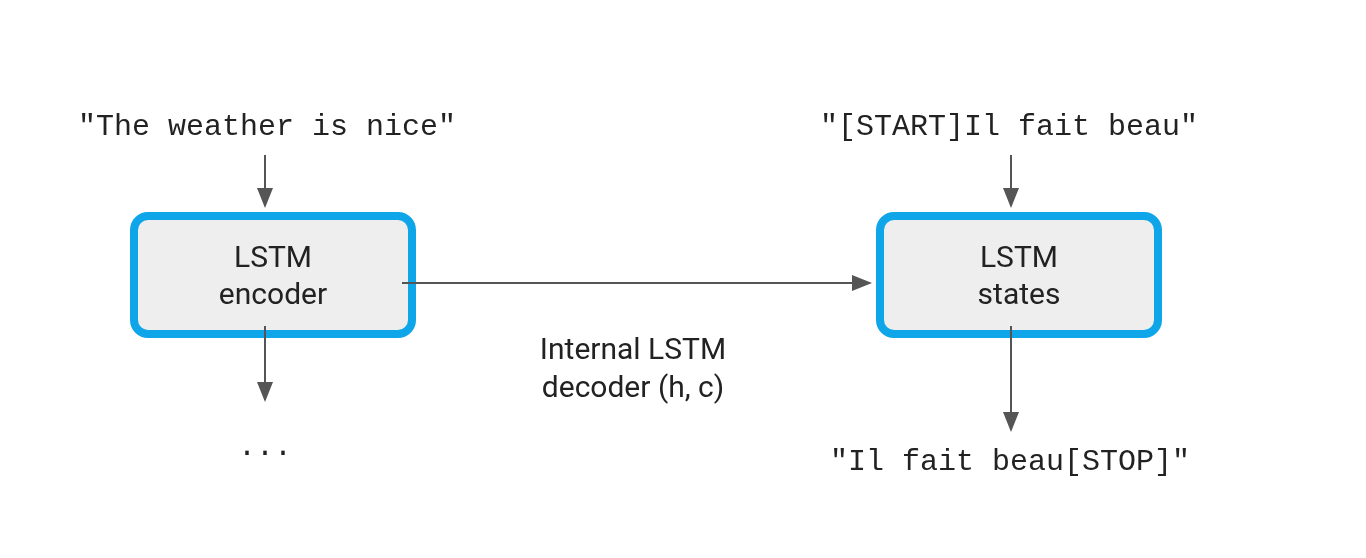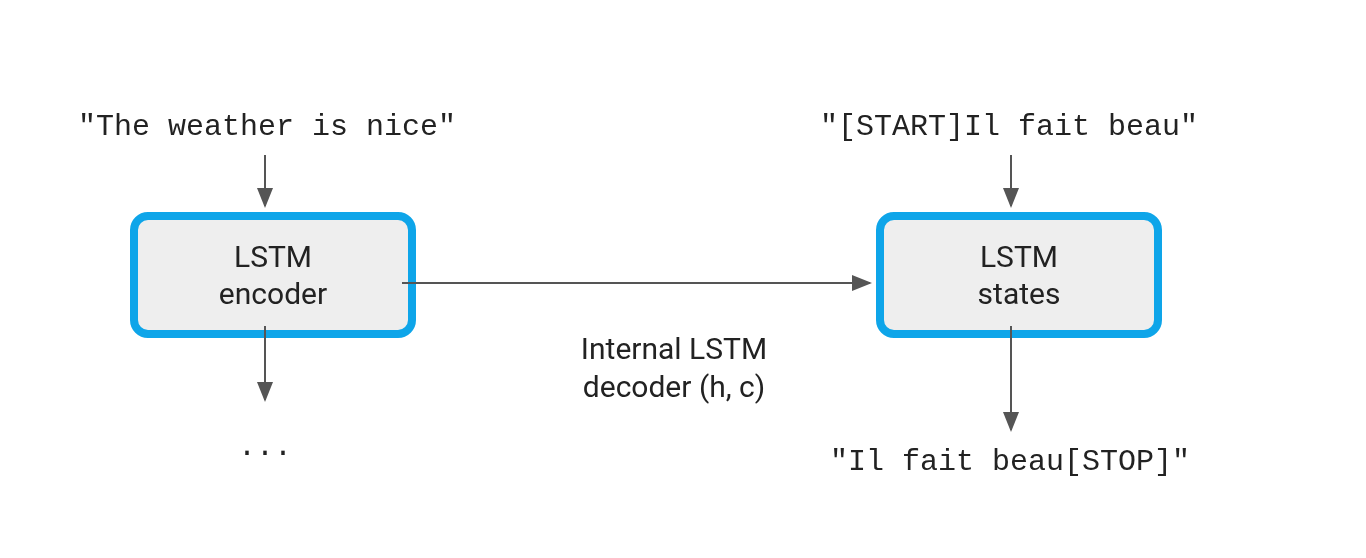--- a/index.html
+++ b/index.html
@@ -65,21 +65,21 @@
     </div>
   </div>
 
   <div class="node" style="left:876px; top:212px; width:270px; height:110px;">
     <div class="sans">
       <span>LSTM</span><br>
       <span>states</span>
     </div>
   </div>
 
-  <div class="label sans" style="left:559px; top:330px; width:230px;">
+  <div class="label sans" style="left:518px; top:330px; width:230px;">
     <span>Internal LSTM</span><br>
     <span>decoder (h, c)</span>
   </div>
 
   <div class="label mono" style="left:238px; top:430px;">...</div>
 
   <div class="label mono" style="left:830px; top:445px;">"Il fait beau[STOP]"</div>
 
   <svg class="arrows">
     <defs>

